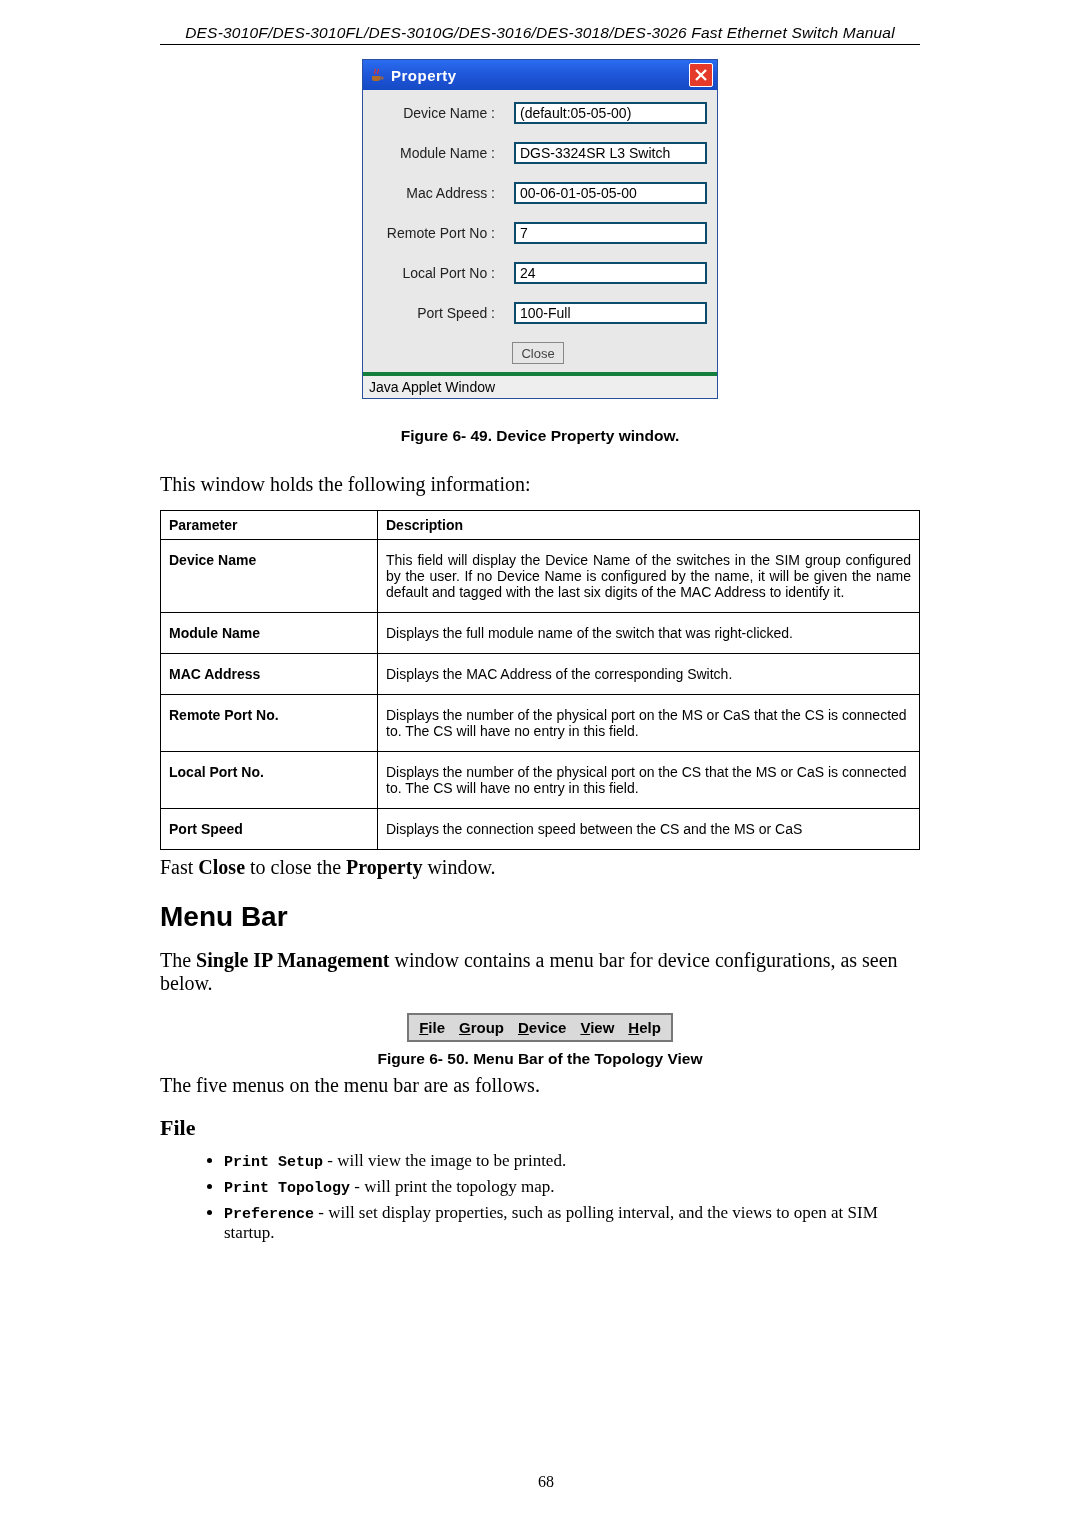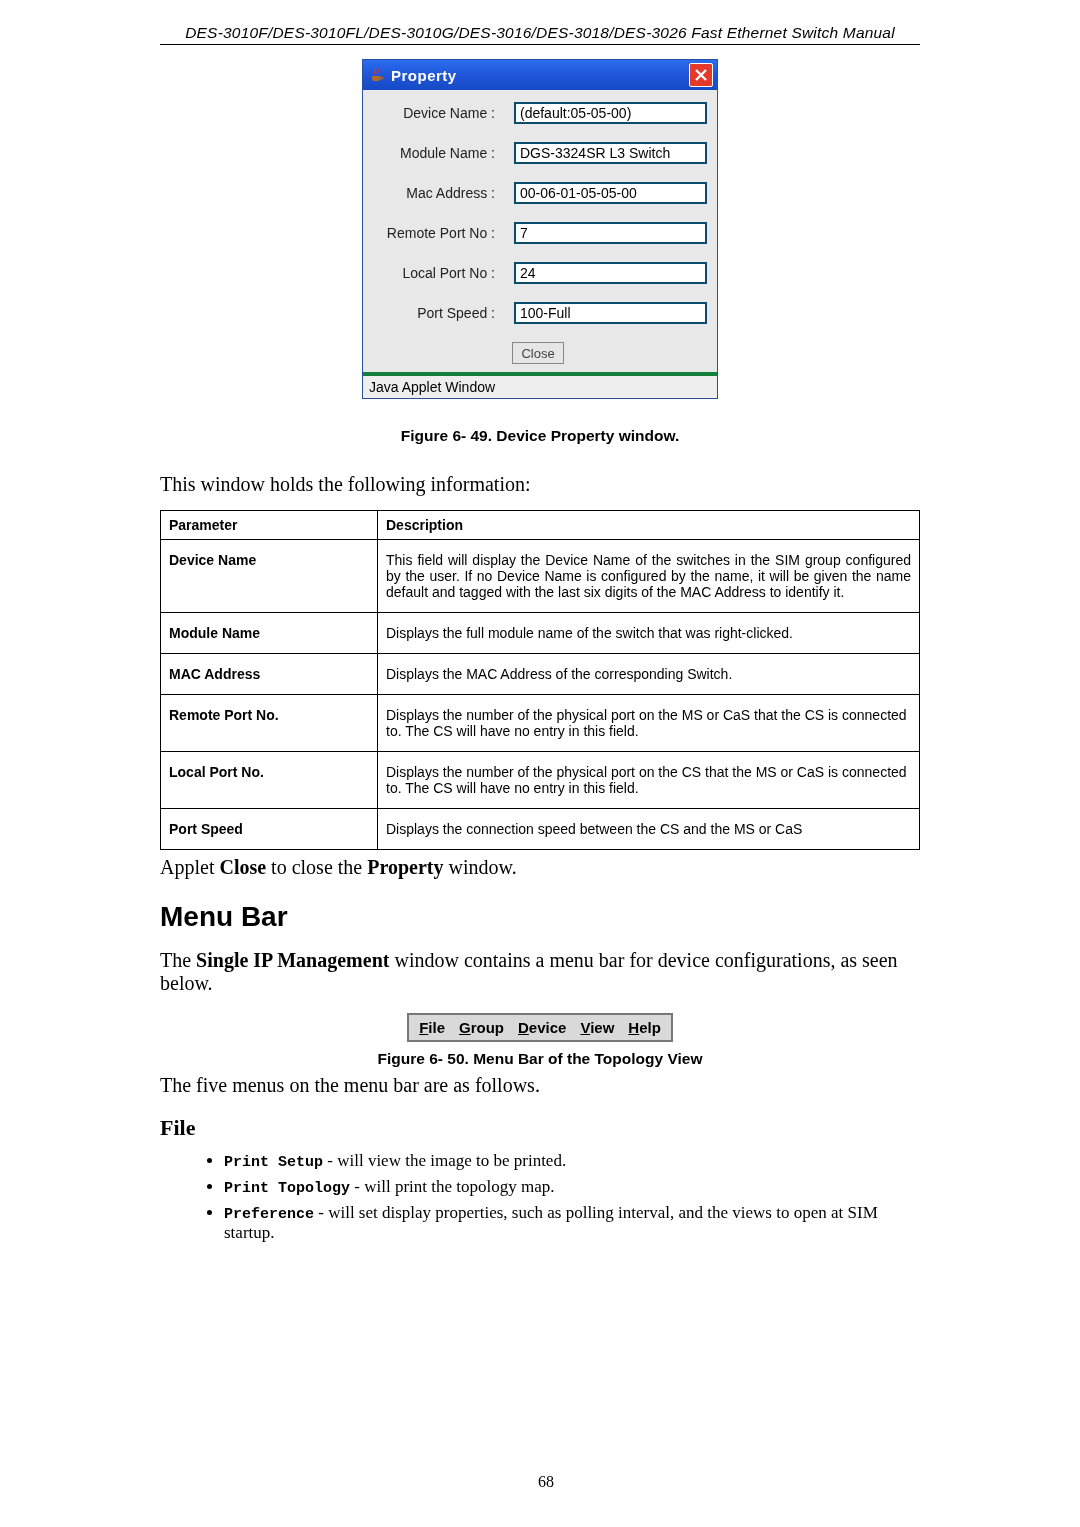--- a/index.html
+++ b/index.html
@@ -286,21 +286,21 @@
         <td>Displays the number of the physical port on the CS that the MS or CaS is connected to. The CS will have no entry in this field.</td>
       </tr>
       <tr>
         <td class="pcol">Port Speed</td>
         <td>Displays the connection speed between the CS and the MS or CaS</td>
       </tr>
     </tbody>
   </table>
 
   <p class="body-text">
-    <span>Applet </span><b>Close</b><span> to close the </span><b>Property</b><span> window.</span>
+    <span>Fast </span><b>Close</b><span> to close the </span><b>Property</b><span> window.</span>
   </p>
 
   <h2 class="section">Menu Bar</h2>
 
   <p class="body-text" style="margin-top:0;">
     <span>The </span><b>Single IP Management</b><span> window contains a menu bar for device configurations, as seen below.</span>
   </p>
 
   <div class="menubar-wrap">
     <div class="menubar">

